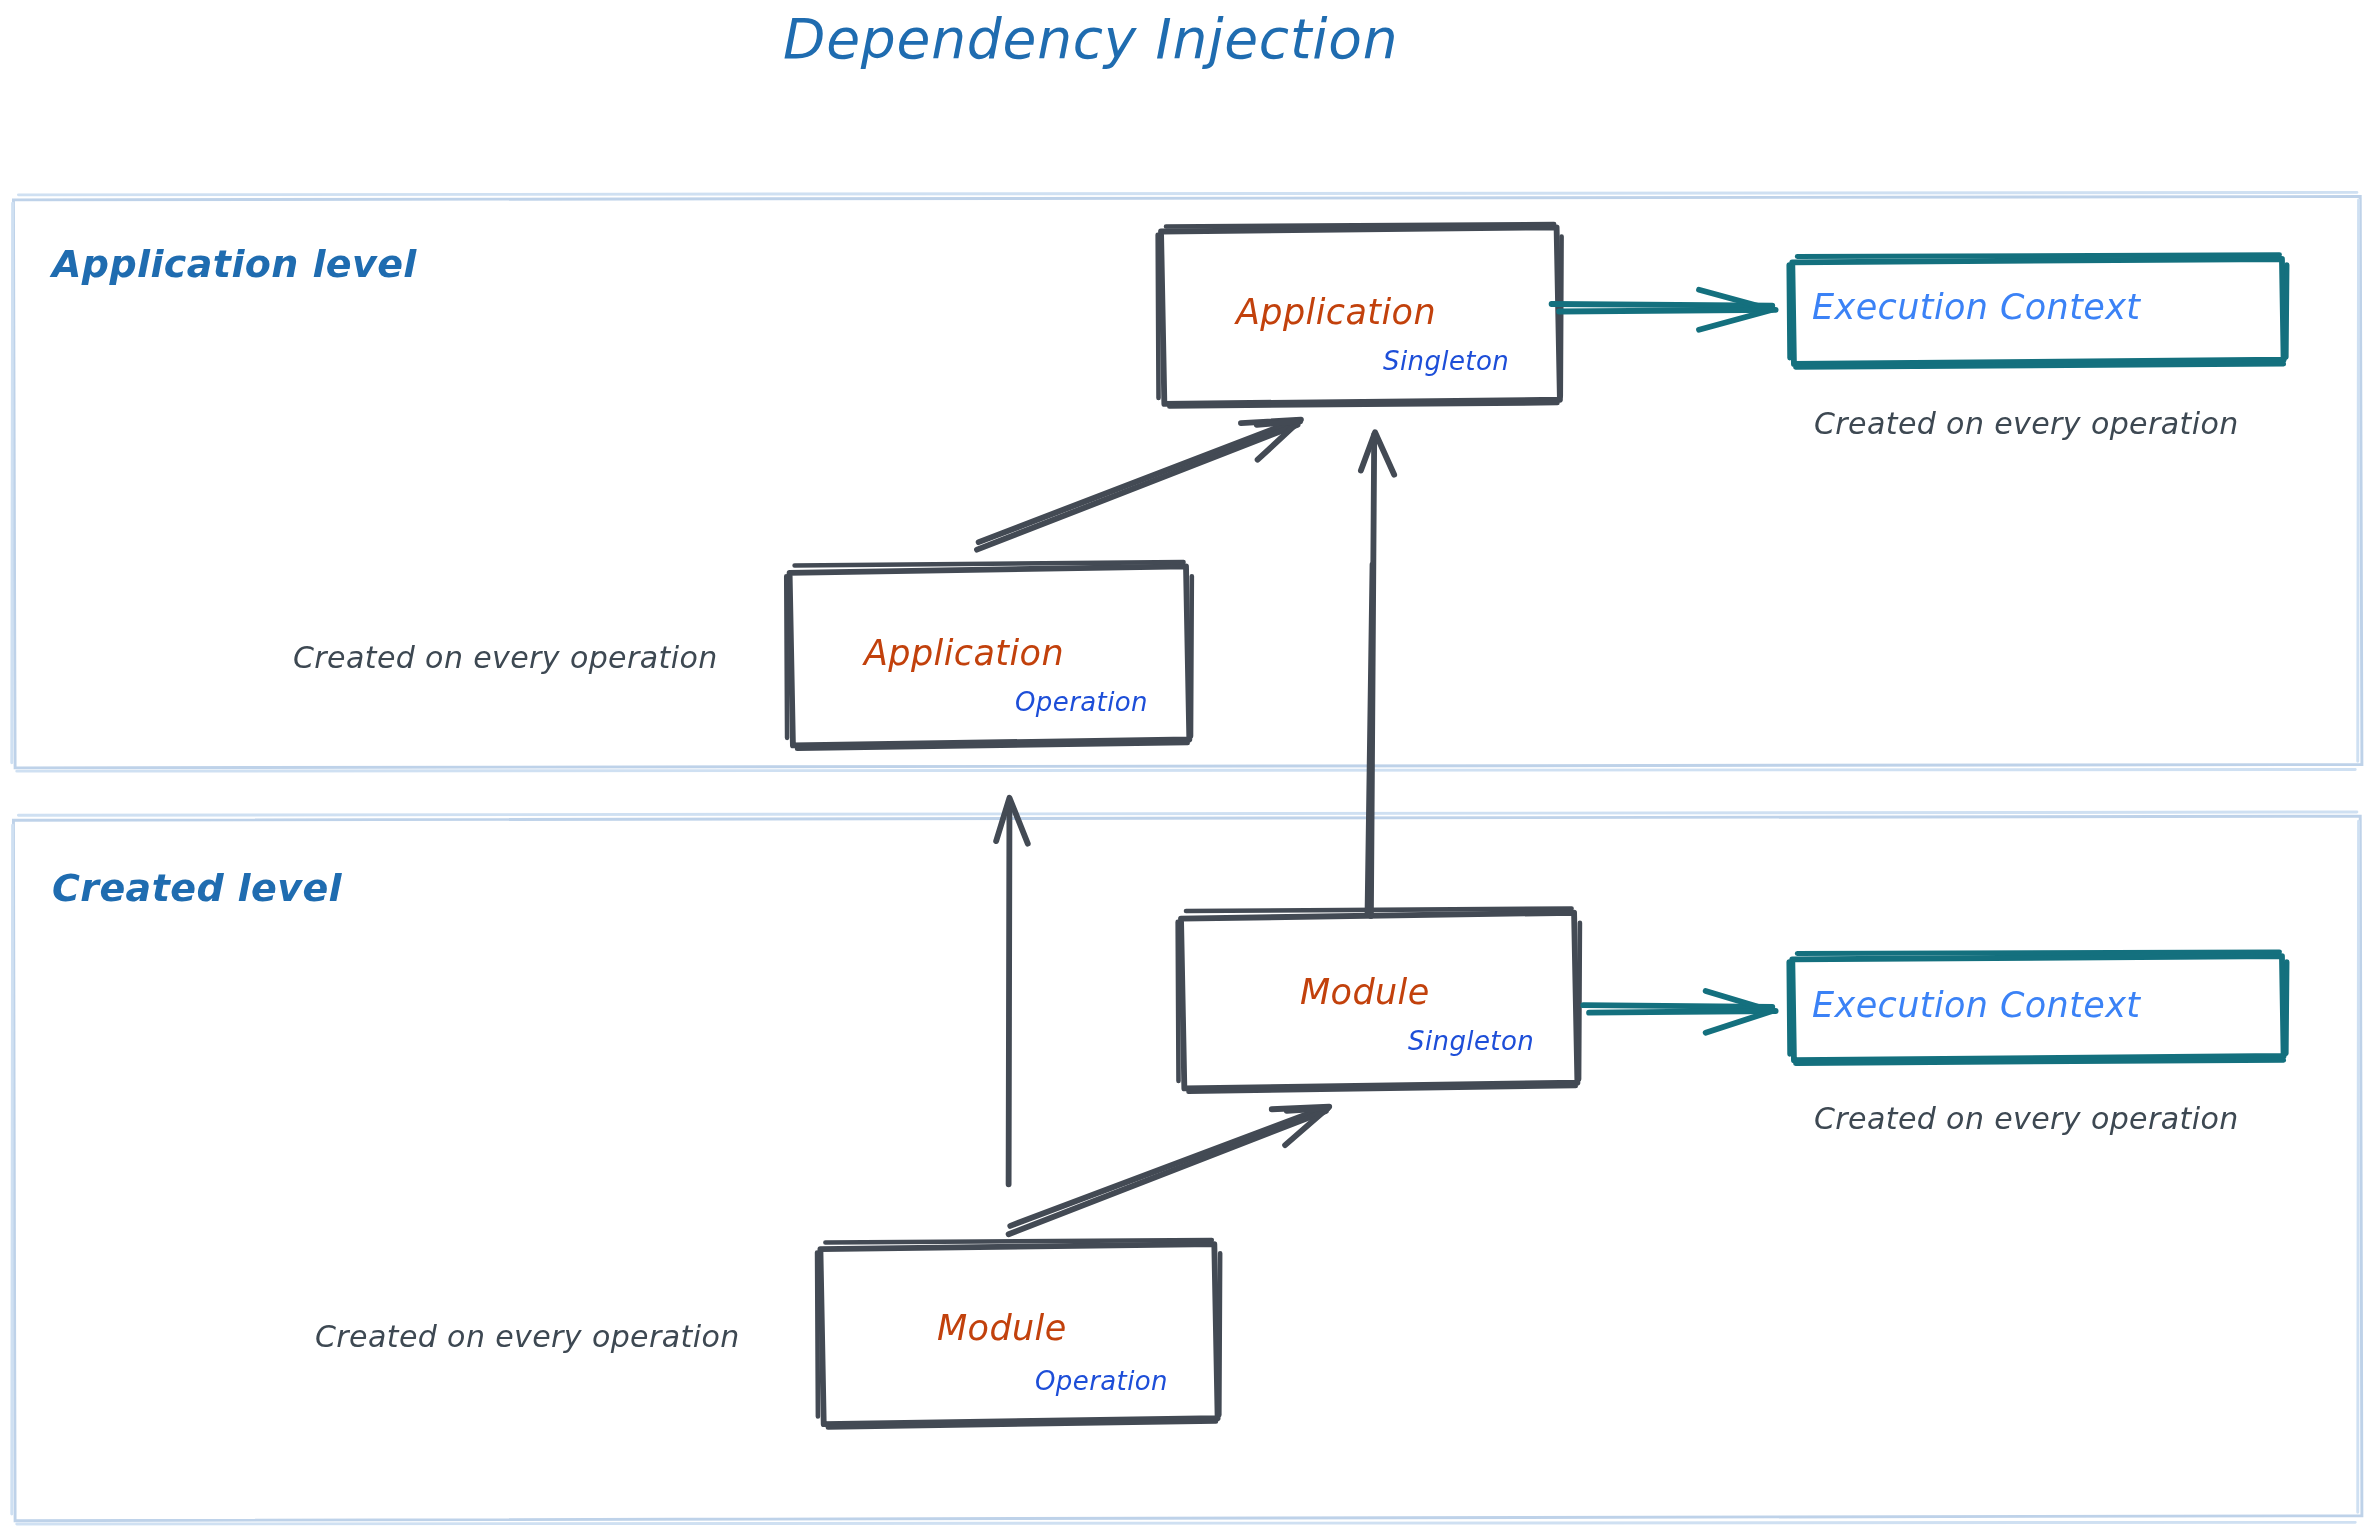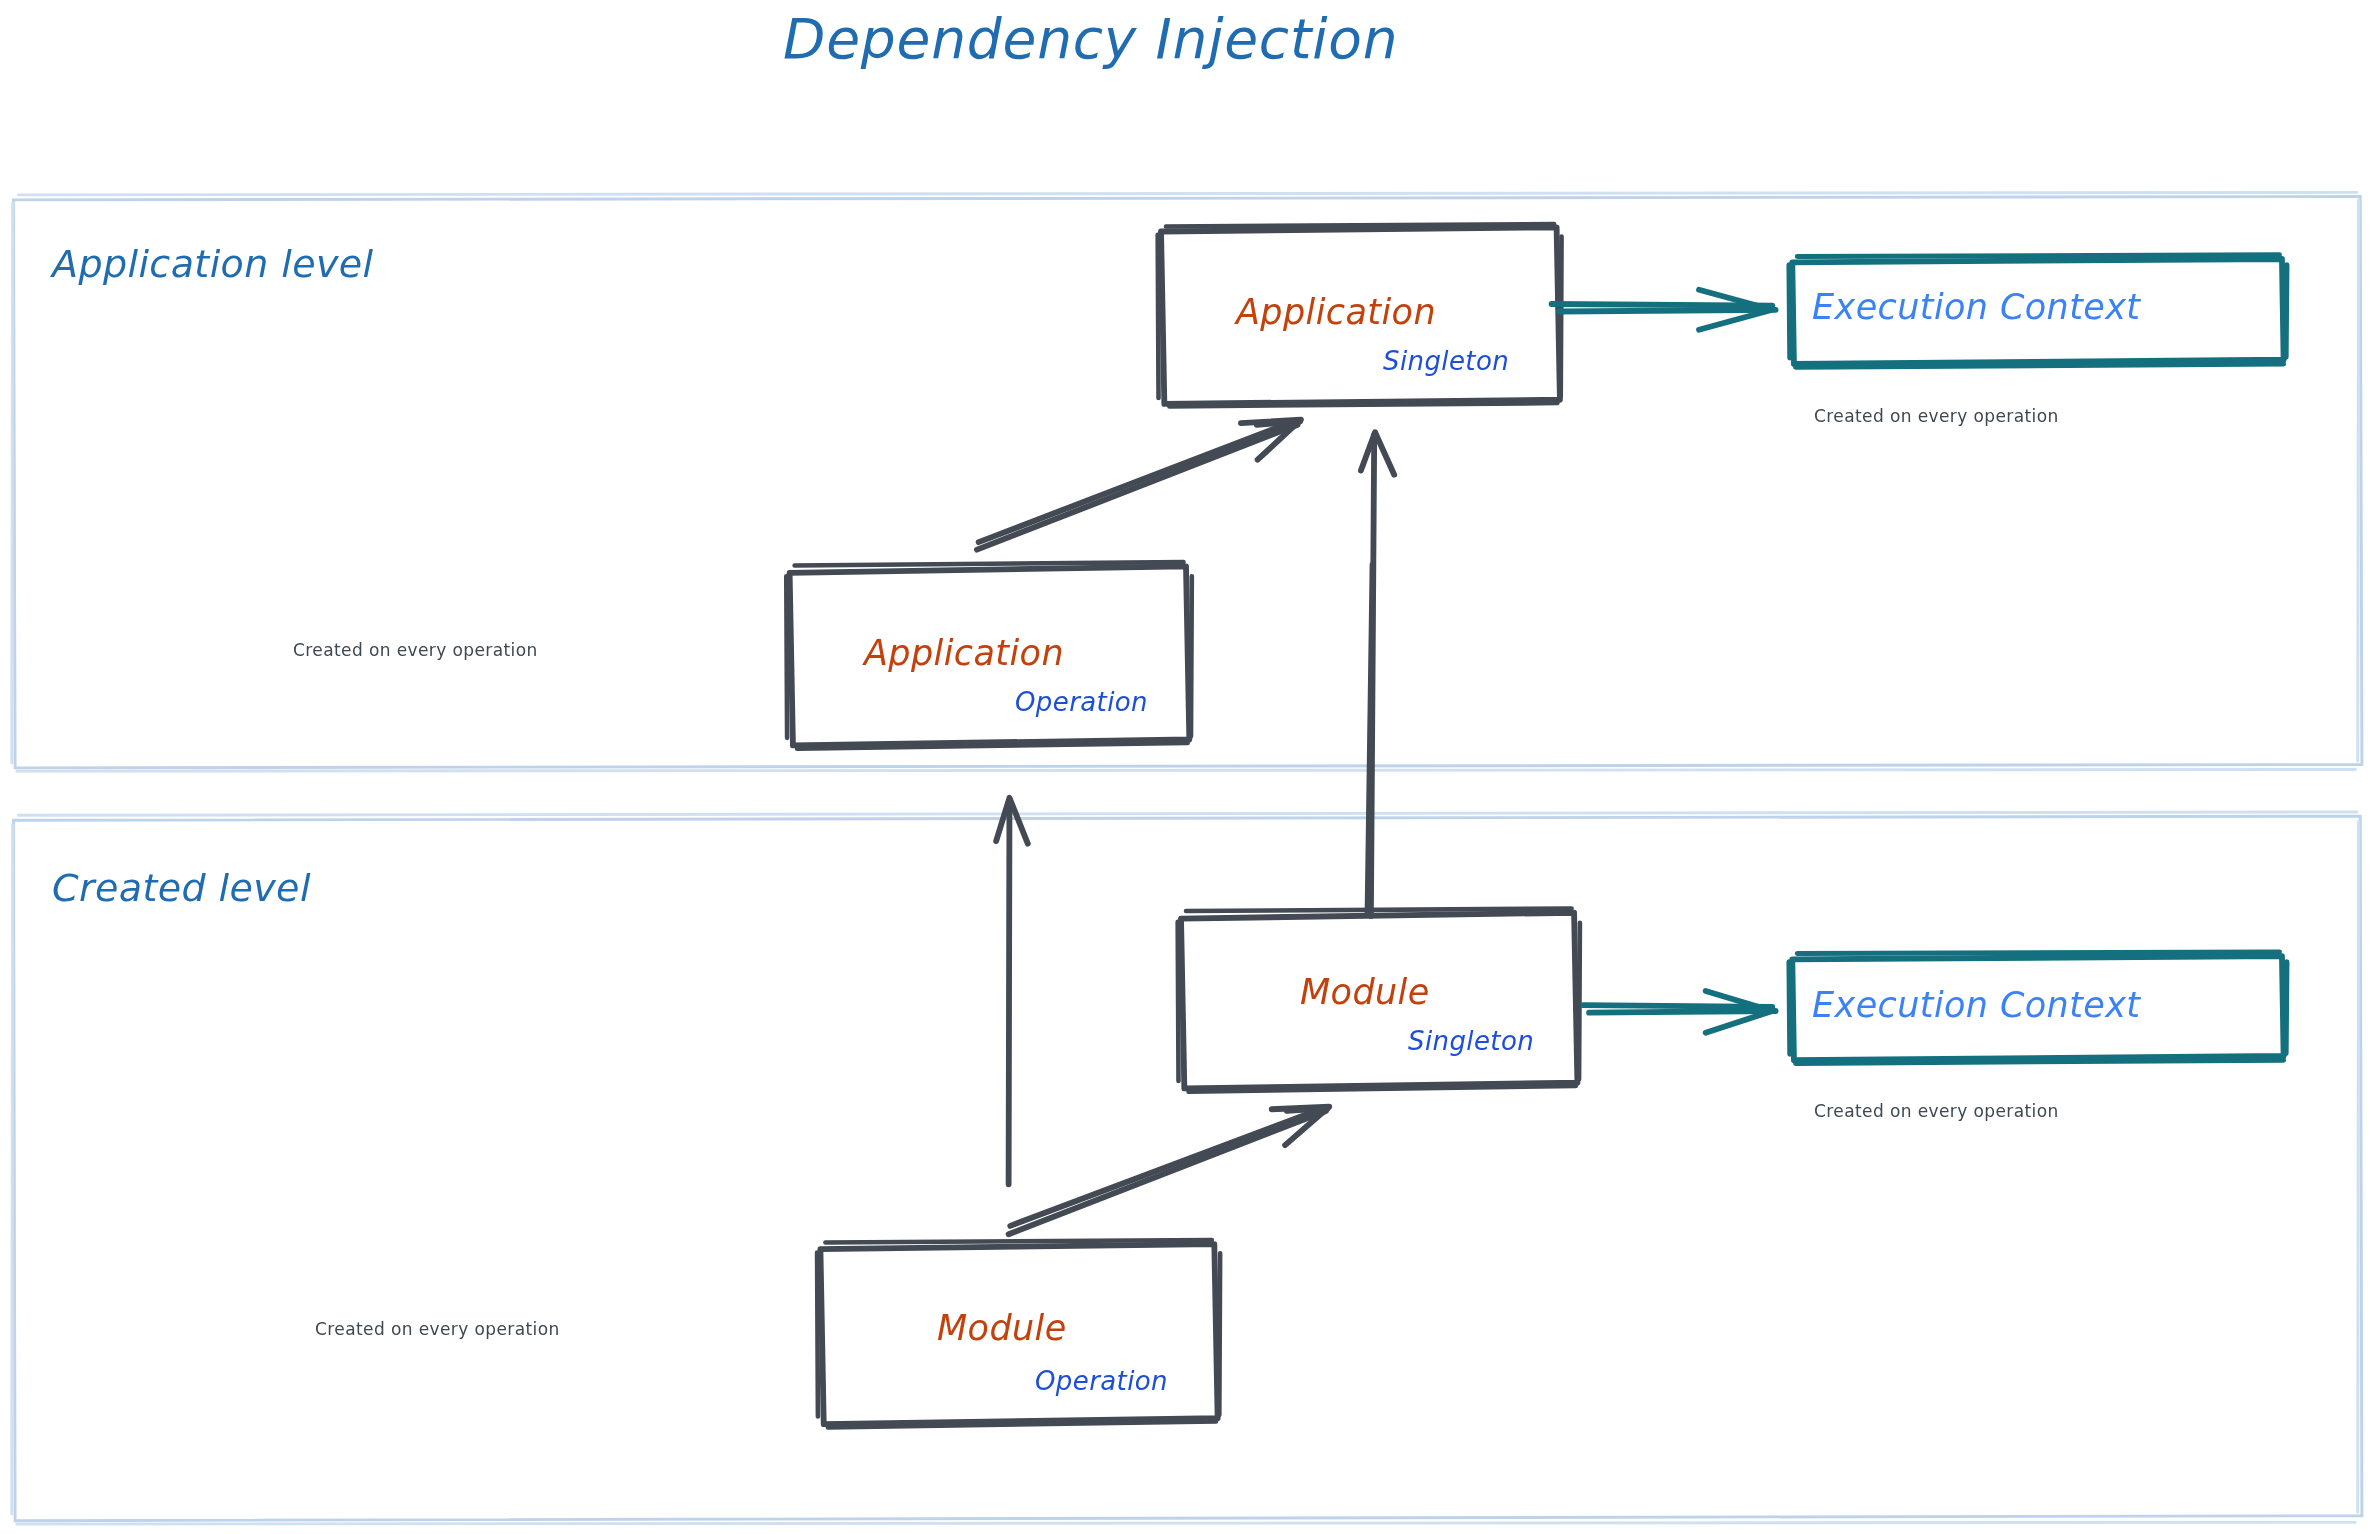--- a/index.html
+++ b/index.html
@@ -47,20 +47,21 @@
     letter-spacing: 0.4px;
     font-style: italic;
   }
 
   
   .level-label {
     font-size: 38px;
     color: #1f6cb0;
     font-style: italic;
     letter-spacing: 0.4px;
+    font-weight: bold;
   }
 
   
   .node-title {
     font-size: 35px;
     color: #c2410c;
     font-style: italic;
     letter-spacing: 0.4px;
   }
   .node-scope {
@@ -69,22 +70,23 @@
     font-style: italic;
     letter-spacing: 0.4px;
   }
   .ec-title {
     font-size: 35px;
     color: #3b82f6;
     font-style: italic;
     letter-spacing: 0.4px;
   }
   .note {
-    font-size: 17px;
+    font-size: 30px;
     color: #3d4852;
+    font-style: italic;
     letter-spacing: 0.4px;
   }
 </style>
 </head>
 <body>
 
 <div id="canvas">
 
   <svg class="svg-layer" viewBox="0 0 2854 1842" xmlns="http://www.w3.org/2000/svg">
     <defs>

